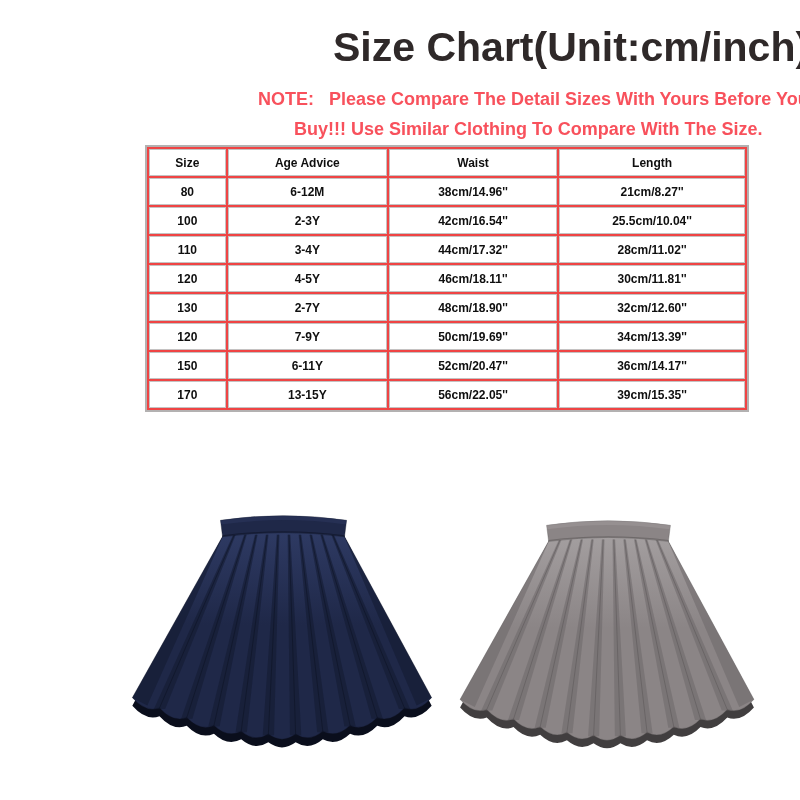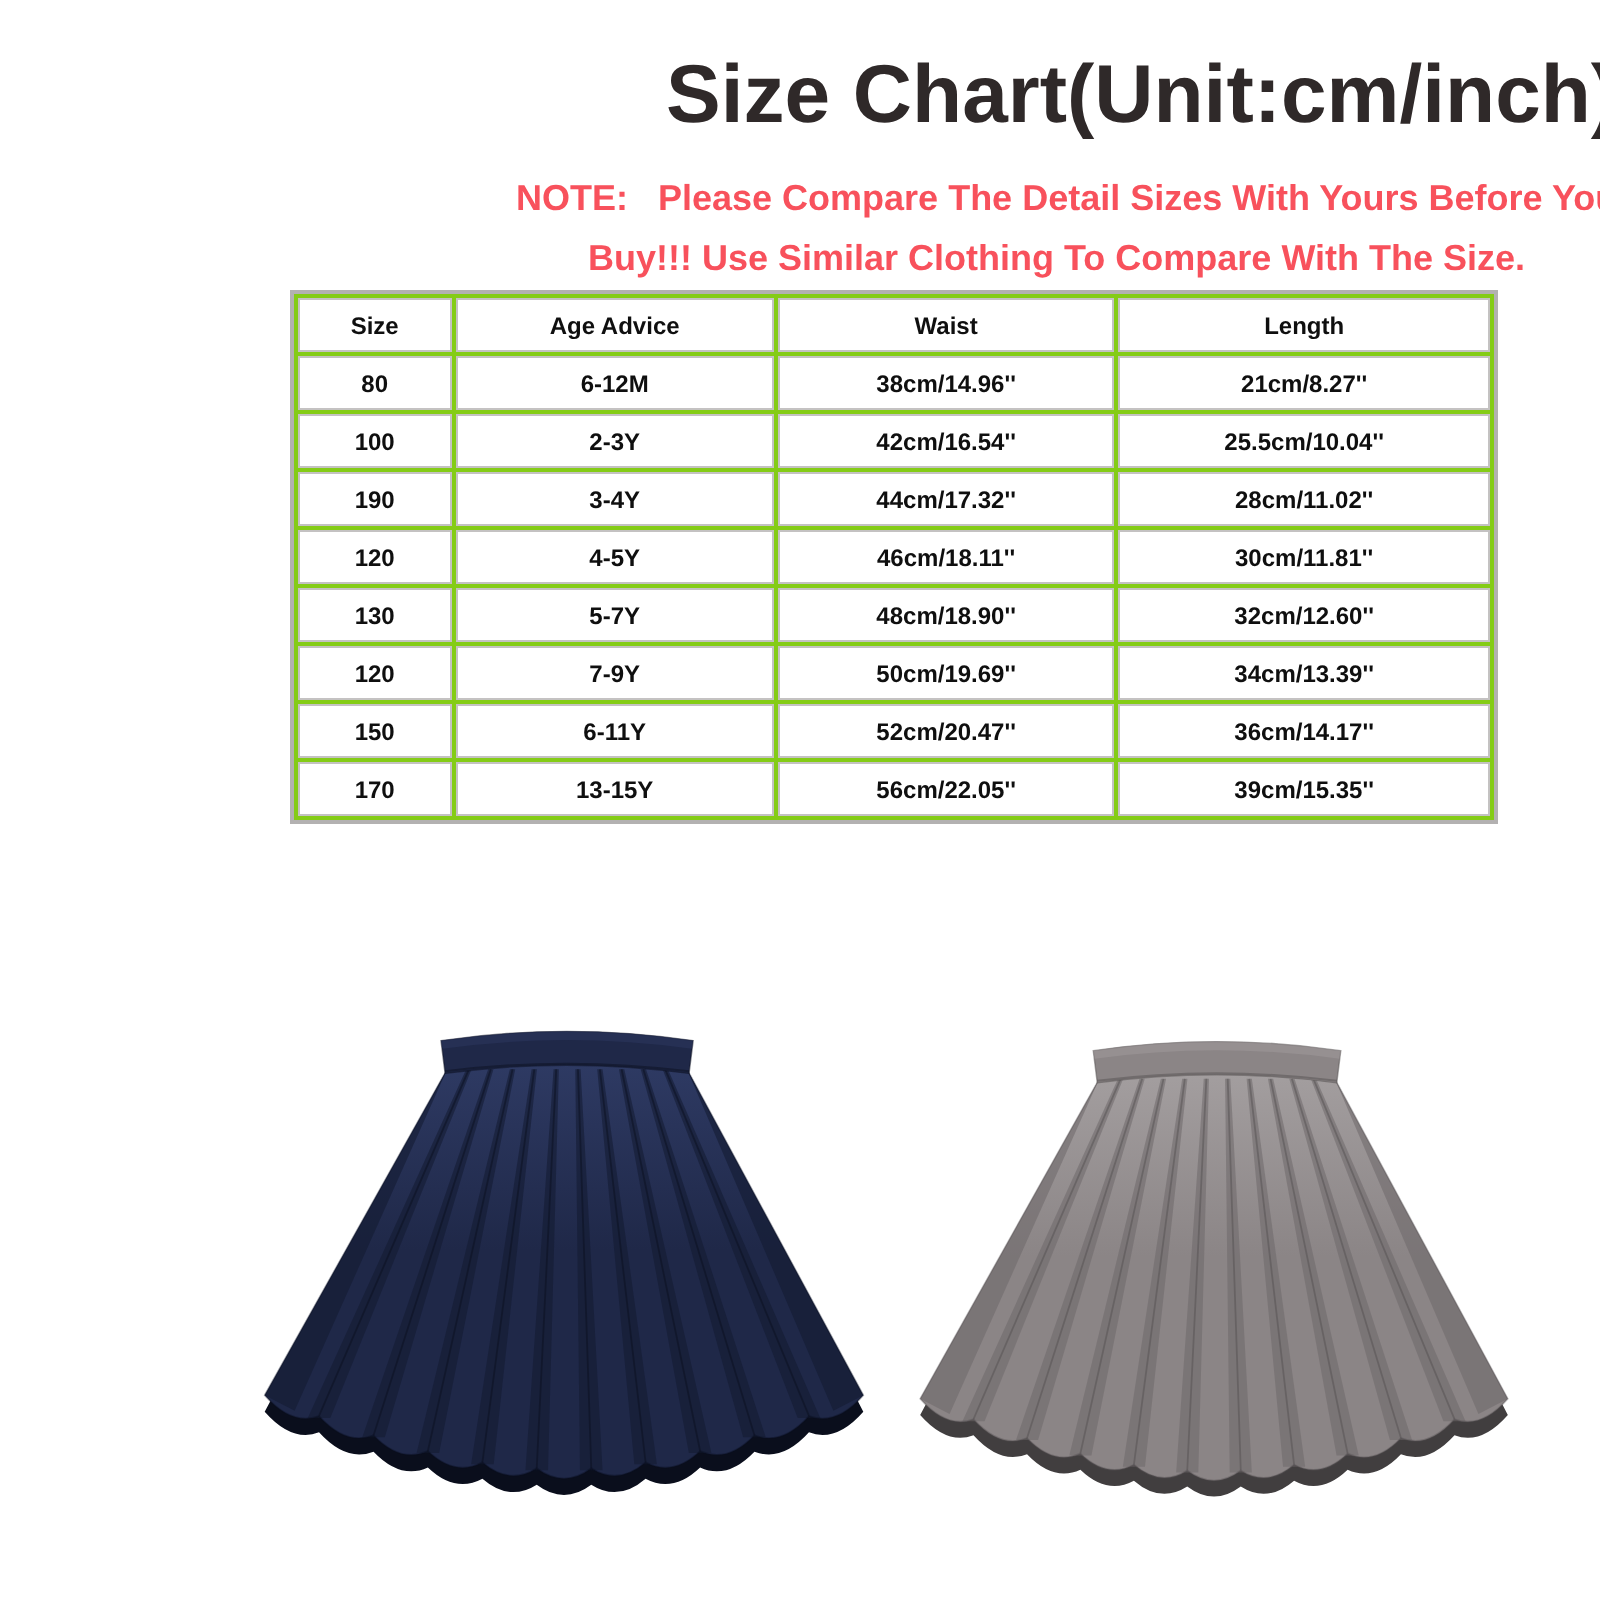--- a/index.html
+++ b/index.html
@@ -23,21 +23,21 @@
     position:absolute;color:var(--note-color);
     font-size:18px;font-weight:bold;white-space:pre;
   }
   .note-line-1{left:258px;top:89px;}
   .note-line-2{left:294px;top:119px;}
 
   .size-table{
     position:absolute;left:145px;top:145px;width:604px;
     border-collapse:separate;border-spacing:2px;
     border:2px solid var(--table-border);
-    background:#84cc16;table-layout:fixed;
+    background:#ef4444;table-layout:fixed;
   }
   .size-table th,.size-table td{
     border:1px solid var(--cell-border);
     background:#fff;
     text-align:center;vertical-align:middle;
     font-size:12px;font-weight:bold;color:var(--table-text);
     height:27px;padding:0 2px;white-space:nowrap;
   }
 
   .skirt-figure{position:absolute;}
@@ -77,34 +77,34 @@
           <td>38cm/14.96''</td>
           <td>21cm/8.27''</td>
         </tr>
         <tr>
           <td>100</td>
           <td>2-3Y</td>
           <td>42cm/16.54''</td>
           <td>25.5cm/10.04''</td>
         </tr>
         <tr>
-          <td>190</td>
+          <td>110</td>
           <td>3-4Y</td>
           <td>44cm/17.32''</td>
           <td>28cm/11.02''</td>
         </tr>
         <tr>
           <td>120</td>
           <td>4-5Y</td>
           <td>46cm/18.11''</td>
           <td>30cm/11.81''</td>
         </tr>
         <tr>
           <td>130</td>
-          <td>5-7Y</td>
+          <td>2-7Y</td>
           <td>48cm/18.90''</td>
           <td>32cm/12.60''</td>
         </tr>
         <tr>
           <td>120</td>
           <td>7-9Y</td>
           <td>50cm/19.69''</td>
           <td>34cm/13.39''</td>
         </tr>
         <tr>

